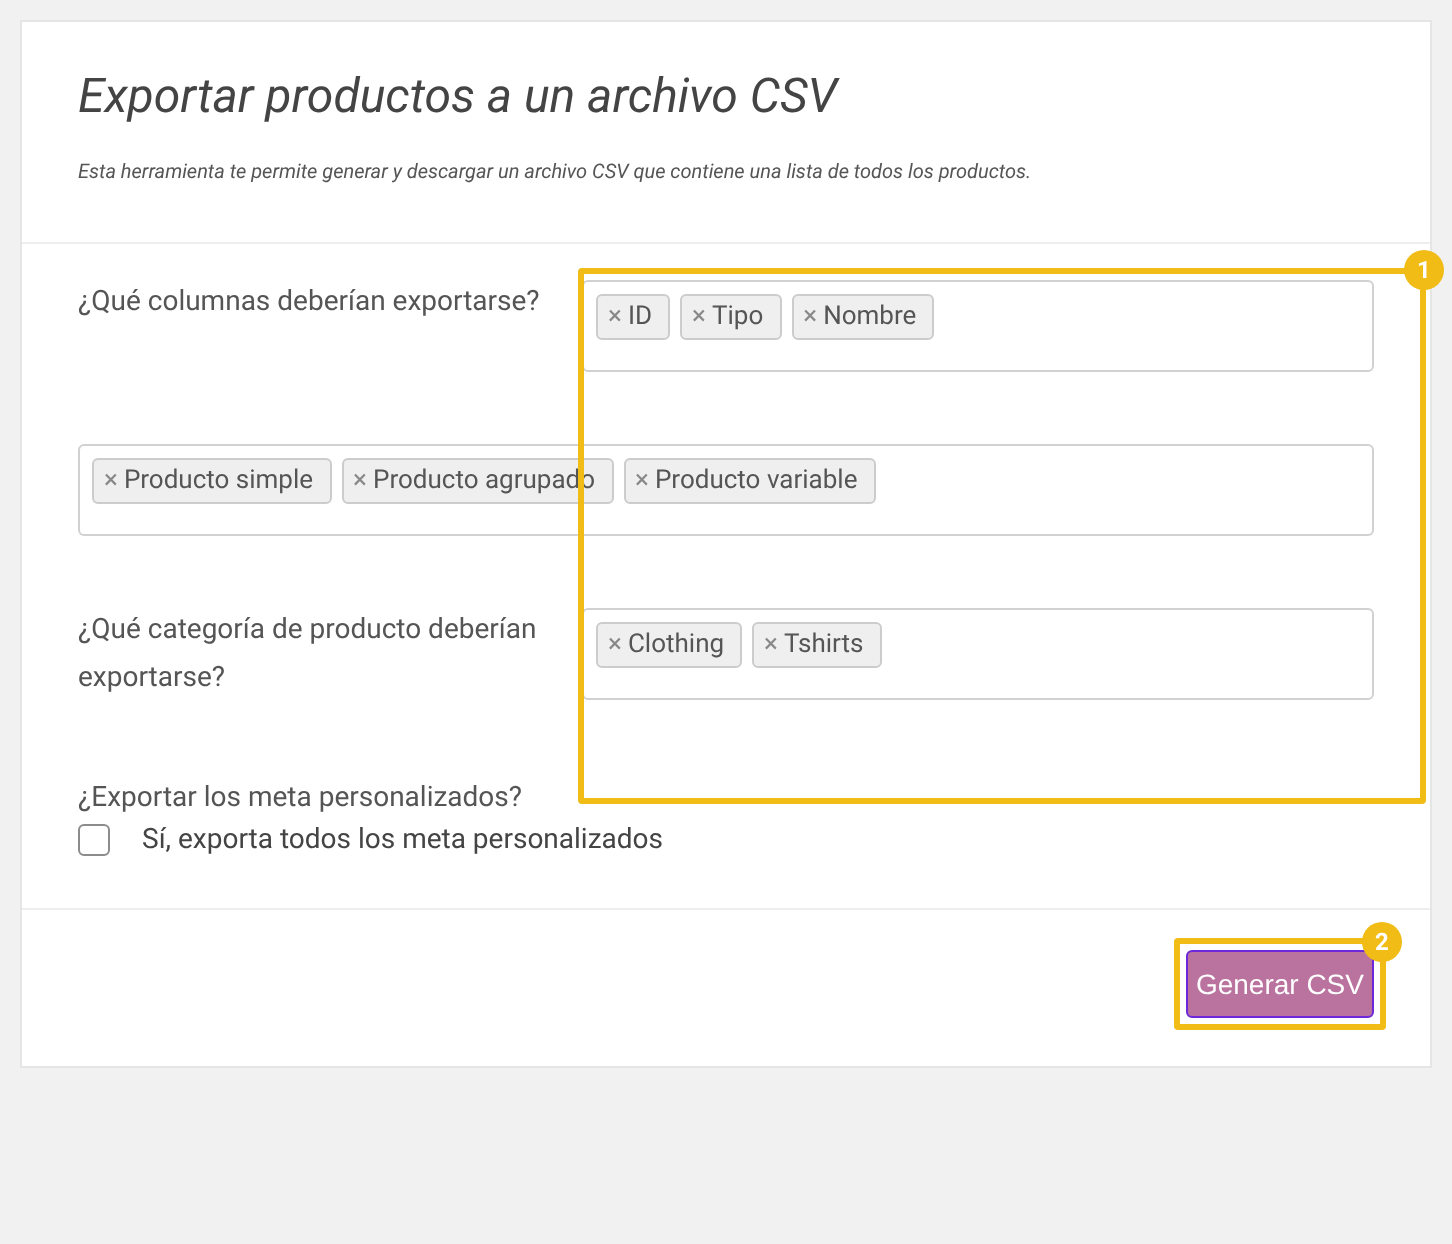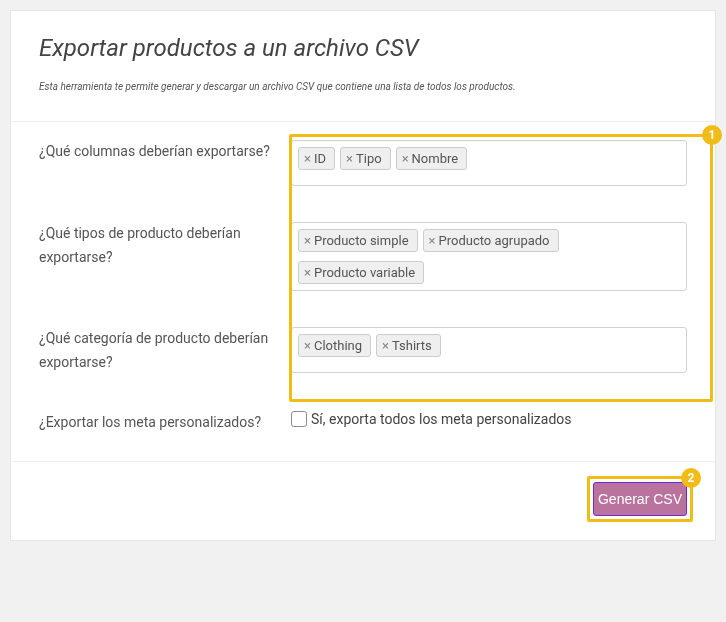--- a/index.html
+++ b/index.html
@@ -95,21 +95,21 @@
     cursor: default;
     margin-bottom: 4px;
   }
   .tag-x {
     color: #888;
     font-size: 13px;
     margin-right: 3px;
     cursor: pointer;
     line-height: 1;
   }
-  .check-row { display:flex; align-items:center; gap:4px; }
+  .check-row { display:flex; align-items:center; gap:16px; }
   .chk {
     width:16px;height:16px;border:1px solid #8c8c8c;border-radius:3px;
     background:#fff;display:inline-block;cursor:pointer;
   }
   .footer {
     border-top: 1px solid #eee;
     padding: 20px 28px 24px 28px;
     display:flex;
     justify-content:flex-end;
     position:relative;
@@ -161,21 +161,20 @@
             </span>
             <span class="tag">
               <span class="tag-x">×</span>
               <span>Nombre</span>
             </span>
           </div>
       </div>
     </div>
 
     <div class="row">
-      <div class="row-label">¿Qué tipos de producto deberían exportarse?</div>
       <div class="row-field">
         <div class="tagbox">
             <span class="tag">
               <span class="tag-x">×</span>
               <span>Producto simple</span>
             </span>
             <span class="tag">
               <span class="tag-x">×</span>
               <span>Producto agrupado</span>
             </span>
@@ -196,21 +195,21 @@
               <span>Clothing</span>
             </span>
             <span class="tag">
               <span class="tag-x">×</span>
               <span>Tshirts</span>
             </span>
           </div>
       </div>
     </div>
 
-    <div class="row" style="padding-bottom:26px;">
+    <div class="row" style="padding-bottom:26px;flex-direction:column;">
       <div class="row-label">¿Exportar los meta personalizados?</div>
       <div class="row-field check-row">
         <span class="chk"></span>
         <span>Sí, exporta todos los meta personalizados</span>
       </div>
     </div>
 
   </div>
 
   <div class="footer">

